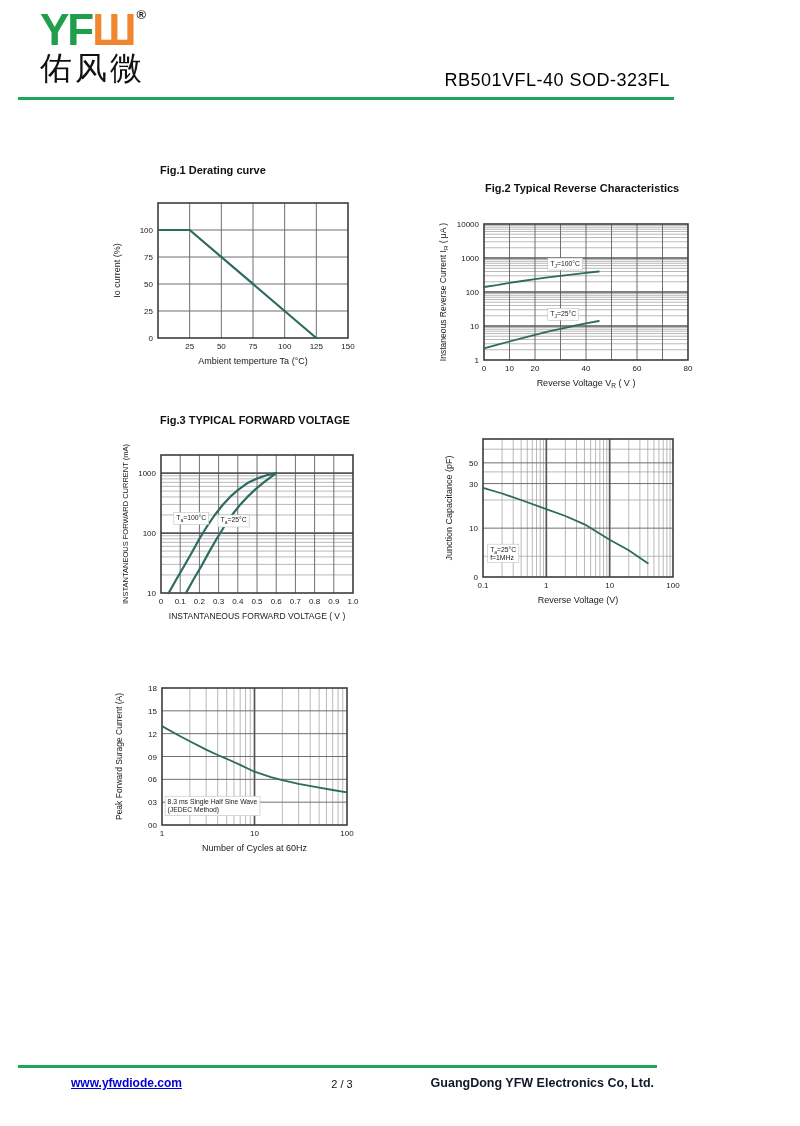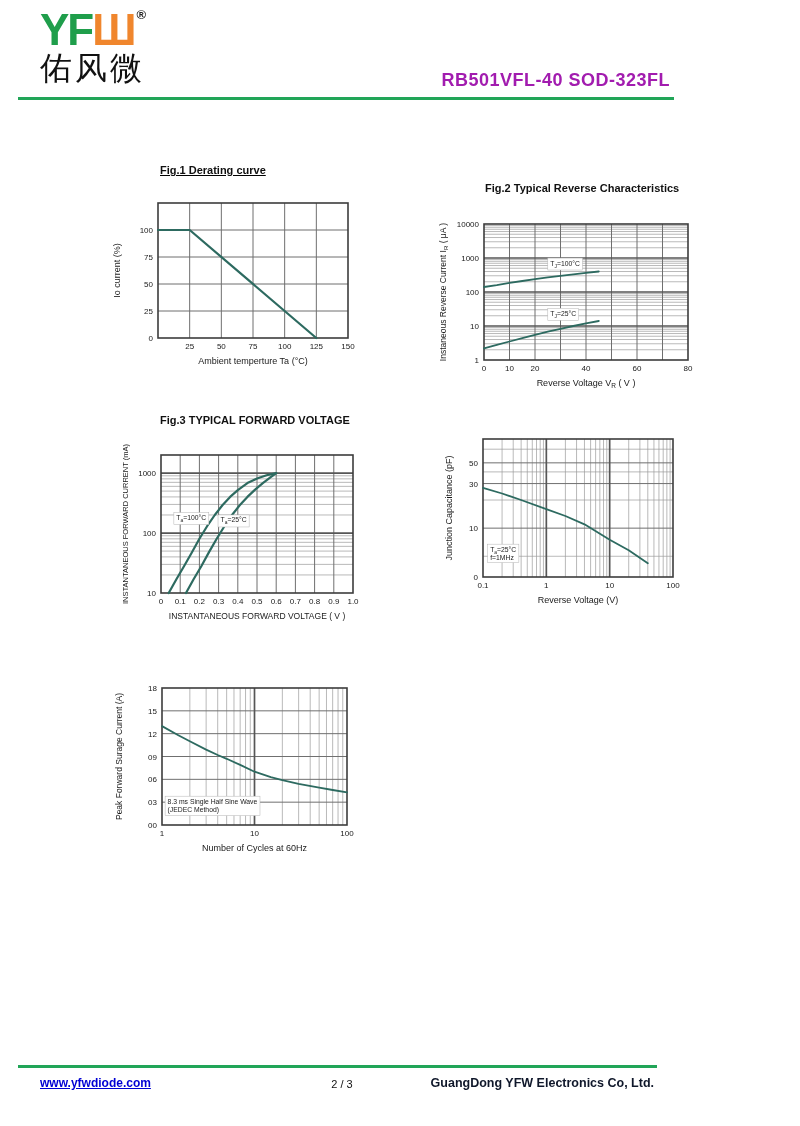--- a/index.html
+++ b/index.html
@@ -6,33 +6,33 @@
   html,body { width:800px; height:1126px; background:#fff; font-family:"Liberation Sans",sans-serif; overflow:hidden; }
   #page { position:relative; width:684px; height:1126px; background:#fff; }
 
   
   .logo { position:absolute; left:40px; top:8px; line-height:1; }
   .logo-latin { font-size:44px; font-weight:bold; letter-spacing:-2px; }
   .logo-yf { color:#1f9e4b; }
   .logo-w { color:#f0862d; }
   .logo-reg { font-size:13px; font-weight:bold; color:#222; vertical-align:26px; margin-left:2px; letter-spacing:0; }
   .logo-cn { font-size:32px; font-weight:normal; color:#111; letter-spacing:3px; margin-top:0; }
-  .part-number { position:absolute; right:14px; top:70px; font-size:18px; font-weight:bold; color:#a21caf; letter-spacing:0.5px; }
+  .part-number { position:absolute; right:14px; top:70px; font-size:18px; font-weight:normal; color:#000000; letter-spacing:0.5px; }
   .rule { position:absolute; left:18px; right:10px; height:3px; }
   .rule-top { top:97px; }
   .rule-bottom { top:1065px; right:27px; }
 
   
   .fig { position:absolute; }
   .fig-title { font-size:11px; font-weight:bold; color:#111; height:16px; white-space:nowrap; }
   .fig-title-2line { height:30px; line-height:14px; text-align:center; }
   svg { display:block; }
   svg text { font-family:"Liberation Sans",sans-serif; fill:#1a1a1a; }
 
-  #fig1 { left:100px; top:164px; width:270px; height:235px;text-decoration:underline; }
+  #fig1 { left:100px; top:164px; width:270px; height:235px; }
   #fig1 .fig-title { margin-left:60px; }
   #fig2 { left:430px; top:162px; width:300px; height:240px;margin-top:20px; }
   #fig2 .fig-title { margin-left:55px; }
   #fig3 { left:100px; top:414px; width:280px; height:225px; }
   #fig3 .fig-title { margin-left:60px; }
   #fig4 { left:430px; top:420px; width:290px; height:225px; }
   #fig4 .fig-title { margin-left:53px; }
   #fig5 { left:100px; top:680px; width:280px; height:220px; }
   #fig5 .fig-title-2line { width:250px; padding-left:0; margin-left:30px; }
 
@@ -298,17 +298,17 @@
         <text x="154.5" y="171" text-anchor="middle" font-size="9"><tspan>Number of Cycles at 60Hz</tspan></text>
         <text x="22" y="76.5" text-anchor="middle" font-size="8.5" transform="rotate(-90 22 76.5)"><tspan>Peak Forward Surage Current (A)</tspan></text>
         <polyline points="62.0,46.1 78.3,55.2 89.8,61.3 106.1,69.6 117.7,75.0 126.7,78.8 140.2,84.9 154.5,91.7 170.8,97.1 182.3,100.1 198.6,103.9 219.2,107.7 232.7,110.0 247.0,112.3" fill="none" stroke="#2d6a60" stroke-width="1.8" stroke-linejoin="round" stroke-linecap="round"></polyline>
         <rect x="65.11454772949219" y="116.18888854980469" width="94.87696838378906" height="19.5" fill="#ffffff" stroke="#b3b3b3" stroke-width="0.5"></rect>
         <text x="67.61455023270908" y="123.6888888888889" font-size="6.8"><tspan>8.3 ms Single Half Sine Wave</tspan></text>
         <text x="67.61455023270908" y="132.1888888888889" font-size="6.8"><tspan>(JEDEC Method)</tspan></text>
       </svg>
   </div>
 
   <div class="rule rule-bottom" style="background: rgb(33, 165, 88);"></div>
-  <a class="footer-site" href="#" style="color: rgb(0, 0, 212);">www.yfwdiode.com</a>
+  <a class="footer-site" href="#" style="color: rgb(0, 0, 212); margin-left: 31px;">www.yfwdiode.com</a>
   <div class="footer-page">2 / 3</div>
   <div class="footer-company">GuangDong YFW Electronics Co, Ltd.</div>
 
 </div>
 
 </body></html>

